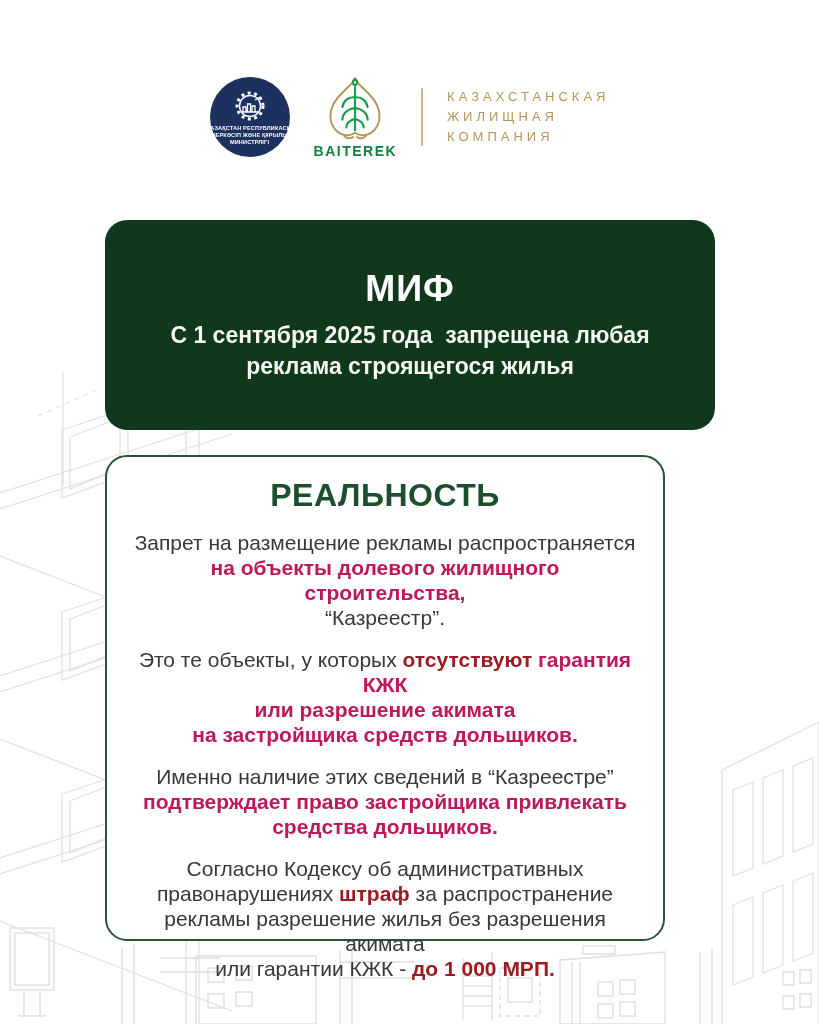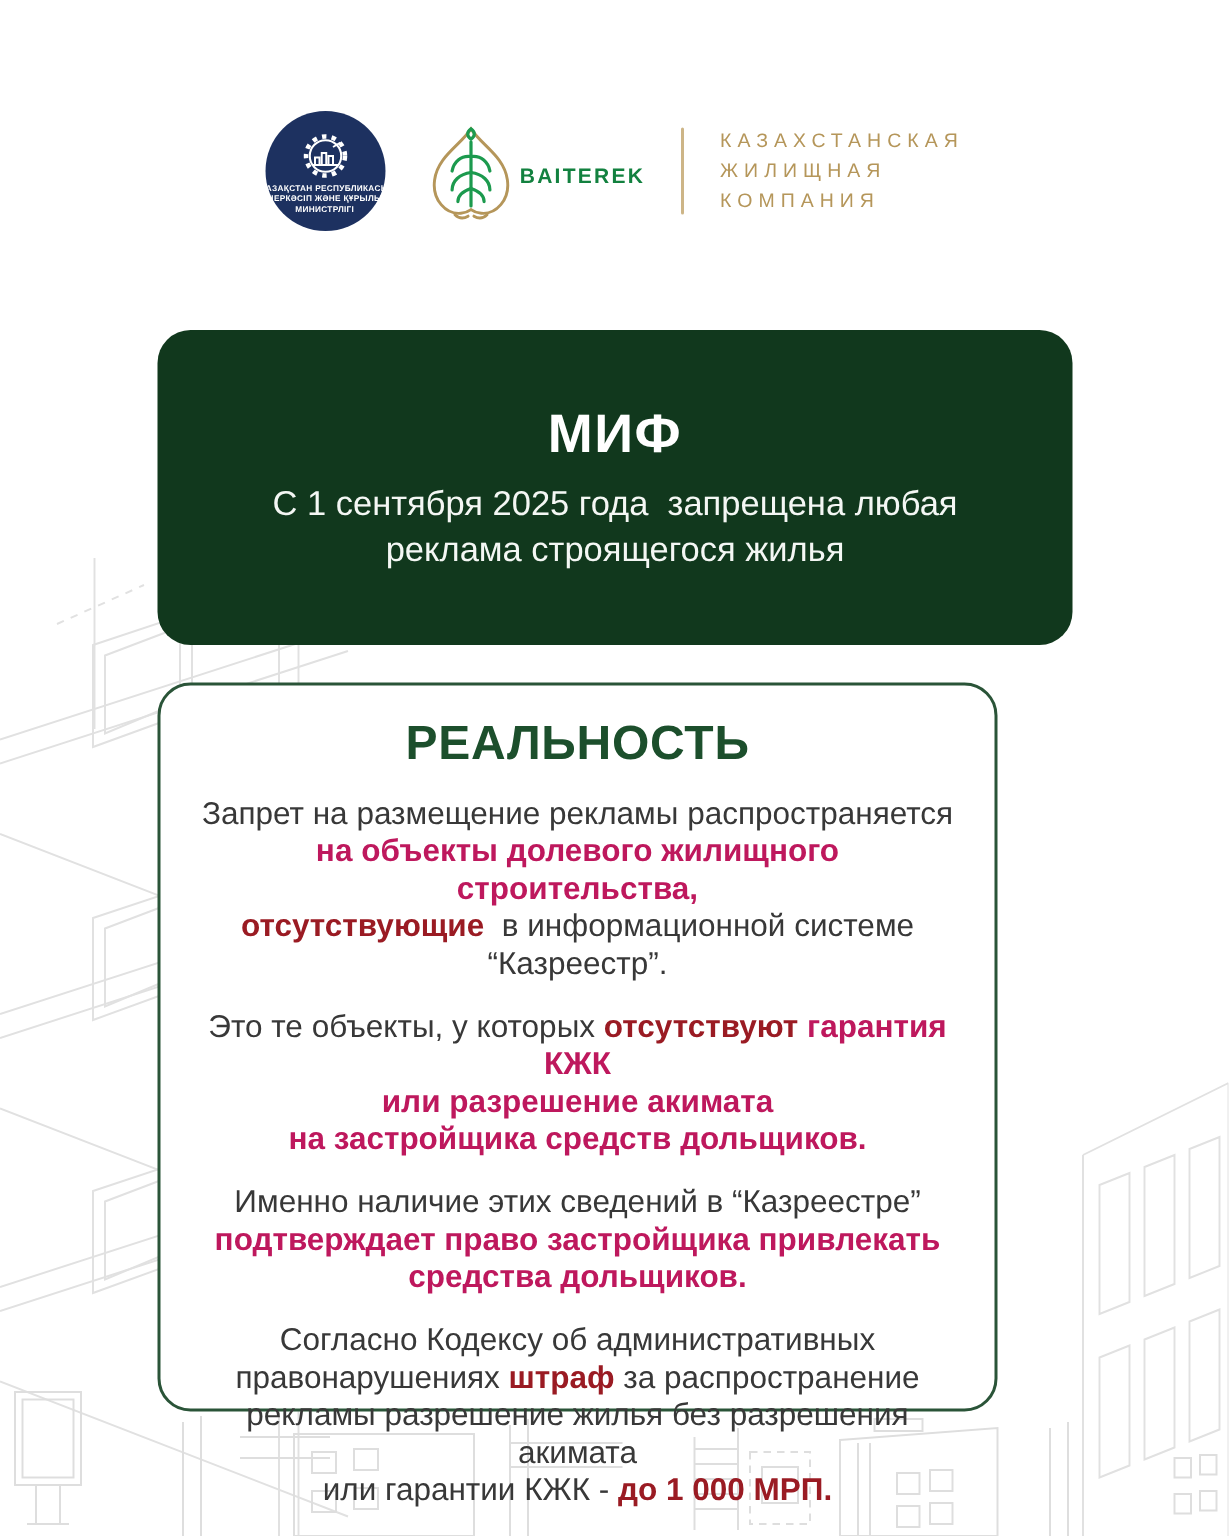--- a/index.html
+++ b/index.html
@@ -24,21 +24,21 @@
     background:#1d3160;
     display:flex; flex-direction:column; align-items:center; justify-content:center;
     padding-top:4px;
   }
   .ministry-lines {
     margin-top:2px;
     color:#ffffff; font-weight:bold;
     font-size:5.5px; line-height:7px; letter-spacing:.2px;
     text-align:center; white-space:nowrap;
   }
-  .baiterek { display:flex; flex-direction:row; align-items:center; margin-top:2px; }
+  .baiterek { display:flex; flex-direction:column; align-items:center; margin-top:2px; }
   .baiterek-word {
     margin-top:3px;
     color:#12813f; font-weight:bold; font-size:14px; letter-spacing:1.5px;
   }
   .logo-divider { width:2px; height:58px; background:#cdb587; border-radius:1px; }
   .khc-lines {
     color:#b5965a; font-weight:normal;
     font-size:13px; line-height:20px; letter-spacing:4px;
     text-align:left; white-space:nowrap;
   }
@@ -48,21 +48,21 @@
     position:absolute; left:105px; top:220px; width:610px; height:210px;
     background:#11381d; border-radius:22px;
     display:flex; flex-direction:column; align-items:center; justify-content:center;
     text-align:center; z-index:2;
   }
   .myth-title {
     color:#ffffff; font-size:36px; font-weight:bold; letter-spacing:1px;
   }
   .myth-sub {
     margin-top:10px;
-    color:#f4f7f4; font-size:23px; line-height:31px; font-weight:400;
+    color:#f4f7f4; font-size:23px; line-height:31px; font-weight:700;
   }
   .myth-sub div { white-space:pre-wrap; }
 
   
   .reality {
     position:absolute; left:105px; top:455px; width:560px; height:486px;
     background:#ffffff; border:2px solid #2a5438; border-radius:22px;
     padding:16px 22px; text-align:center; z-index:2;
   }
   .reality-title {
@@ -176,21 +176,20 @@
         <div>реклама строящегося жилья</div>
       </div>
   </section>
 
   <section class="reality">
     <h2 class="reality-title">РЕАЛЬНОСТЬ</h2>
     <div>
         <div class="para">
           <div class="line"><span class="seg-n">Запрет на размещение рекламы распространяется</span></div>
           <div class="line"><span class="seg-g">на объекты долевого жилищного строительства,</span></div>
-          <div class="line"><span class="seg-r">отсутствующие</span><span class="seg-n">  в информационной системе</span></div>
           <div class="line"><span class="seg-n">“Казреестр”.</span></div>
         </div>
         <div class="para">
           <div class="line"><span class="seg-n">Это те объекты, у которых </span><span class="seg-r">отсутствуют</span><span class="seg-g"> гарантия КЖК</span></div>
           <div class="line"><span class="seg-g">или разрешение акимата</span></div>
           <div class="line"><span class="seg-g">на застройщика средств дольщиков.</span></div>
         </div>
         <div class="para">
           <div class="line"><span class="seg-n">Именно наличие этих сведений в “Казреестре”</span></div>
           <div class="line"><span class="seg-g">подтверждает право застройщика привлекать</span></div>

